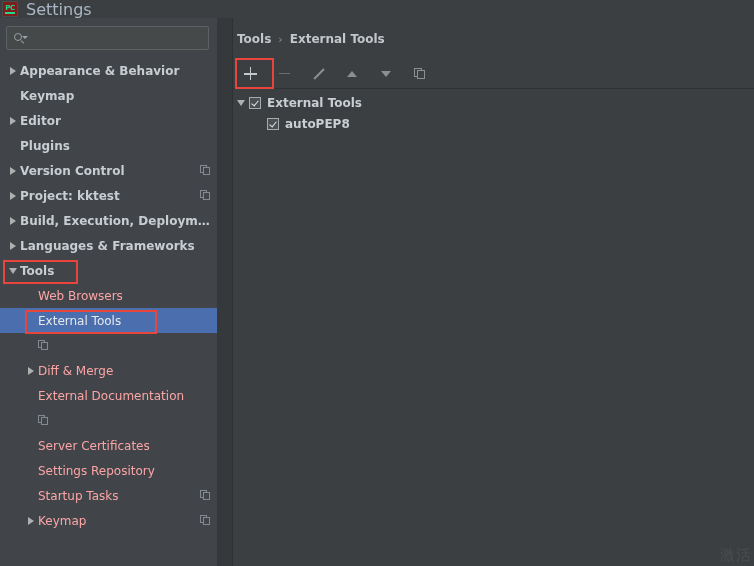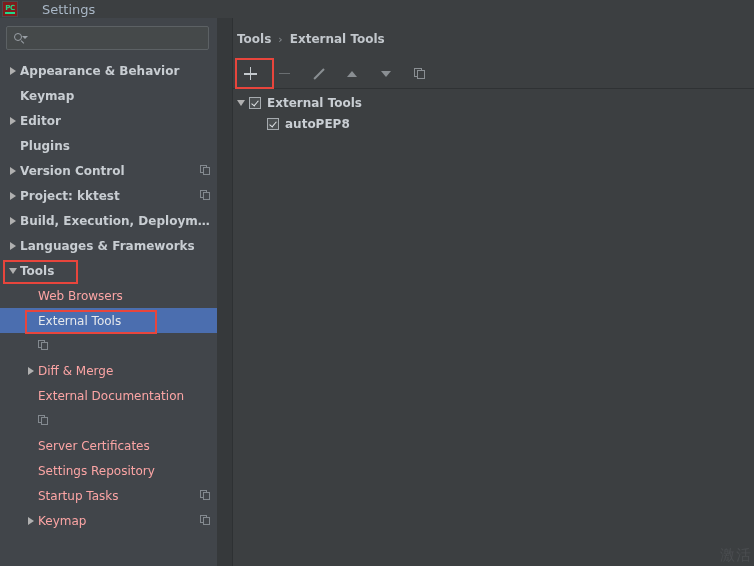--- a/index.html
+++ b/index.html
@@ -30,39 +30,39 @@
   .pc-logo {
     width: 16px; height: 16px;
     flex: 0 0 16px;
     background: #7f1d1d;
     border: 1px solid #4a4d4f;
     box-sizing: border-box;
     position: relative;
     display: flex;
     align-items: center;
     justify-content: center;
-    margin-right: 24px;
+    margin-right: 8px;
   }
   .pc-logo span {
     font-size: 7px;
     font-weight: bold;
     color: #21d789;
     letter-spacing: -0.4px;
     line-height: 1;
     margin-top: -2px;
   }
   .pc-logo::after {
     content: "";
     position: absolute;
     left: 2px; right: 2px; bottom: 2px;
     height: 2px;
     background: #21d789;
   }
   .win-title {
-    font-size: 13px;
+    font-size: 16px;
     color: #a9b7c6;
   }
 
   
   .body-wrap {
     position: absolute;
     top: 18px; left: 0; right: 0; bottom: 0;
     display: flex;
   }
   .sidebar {

